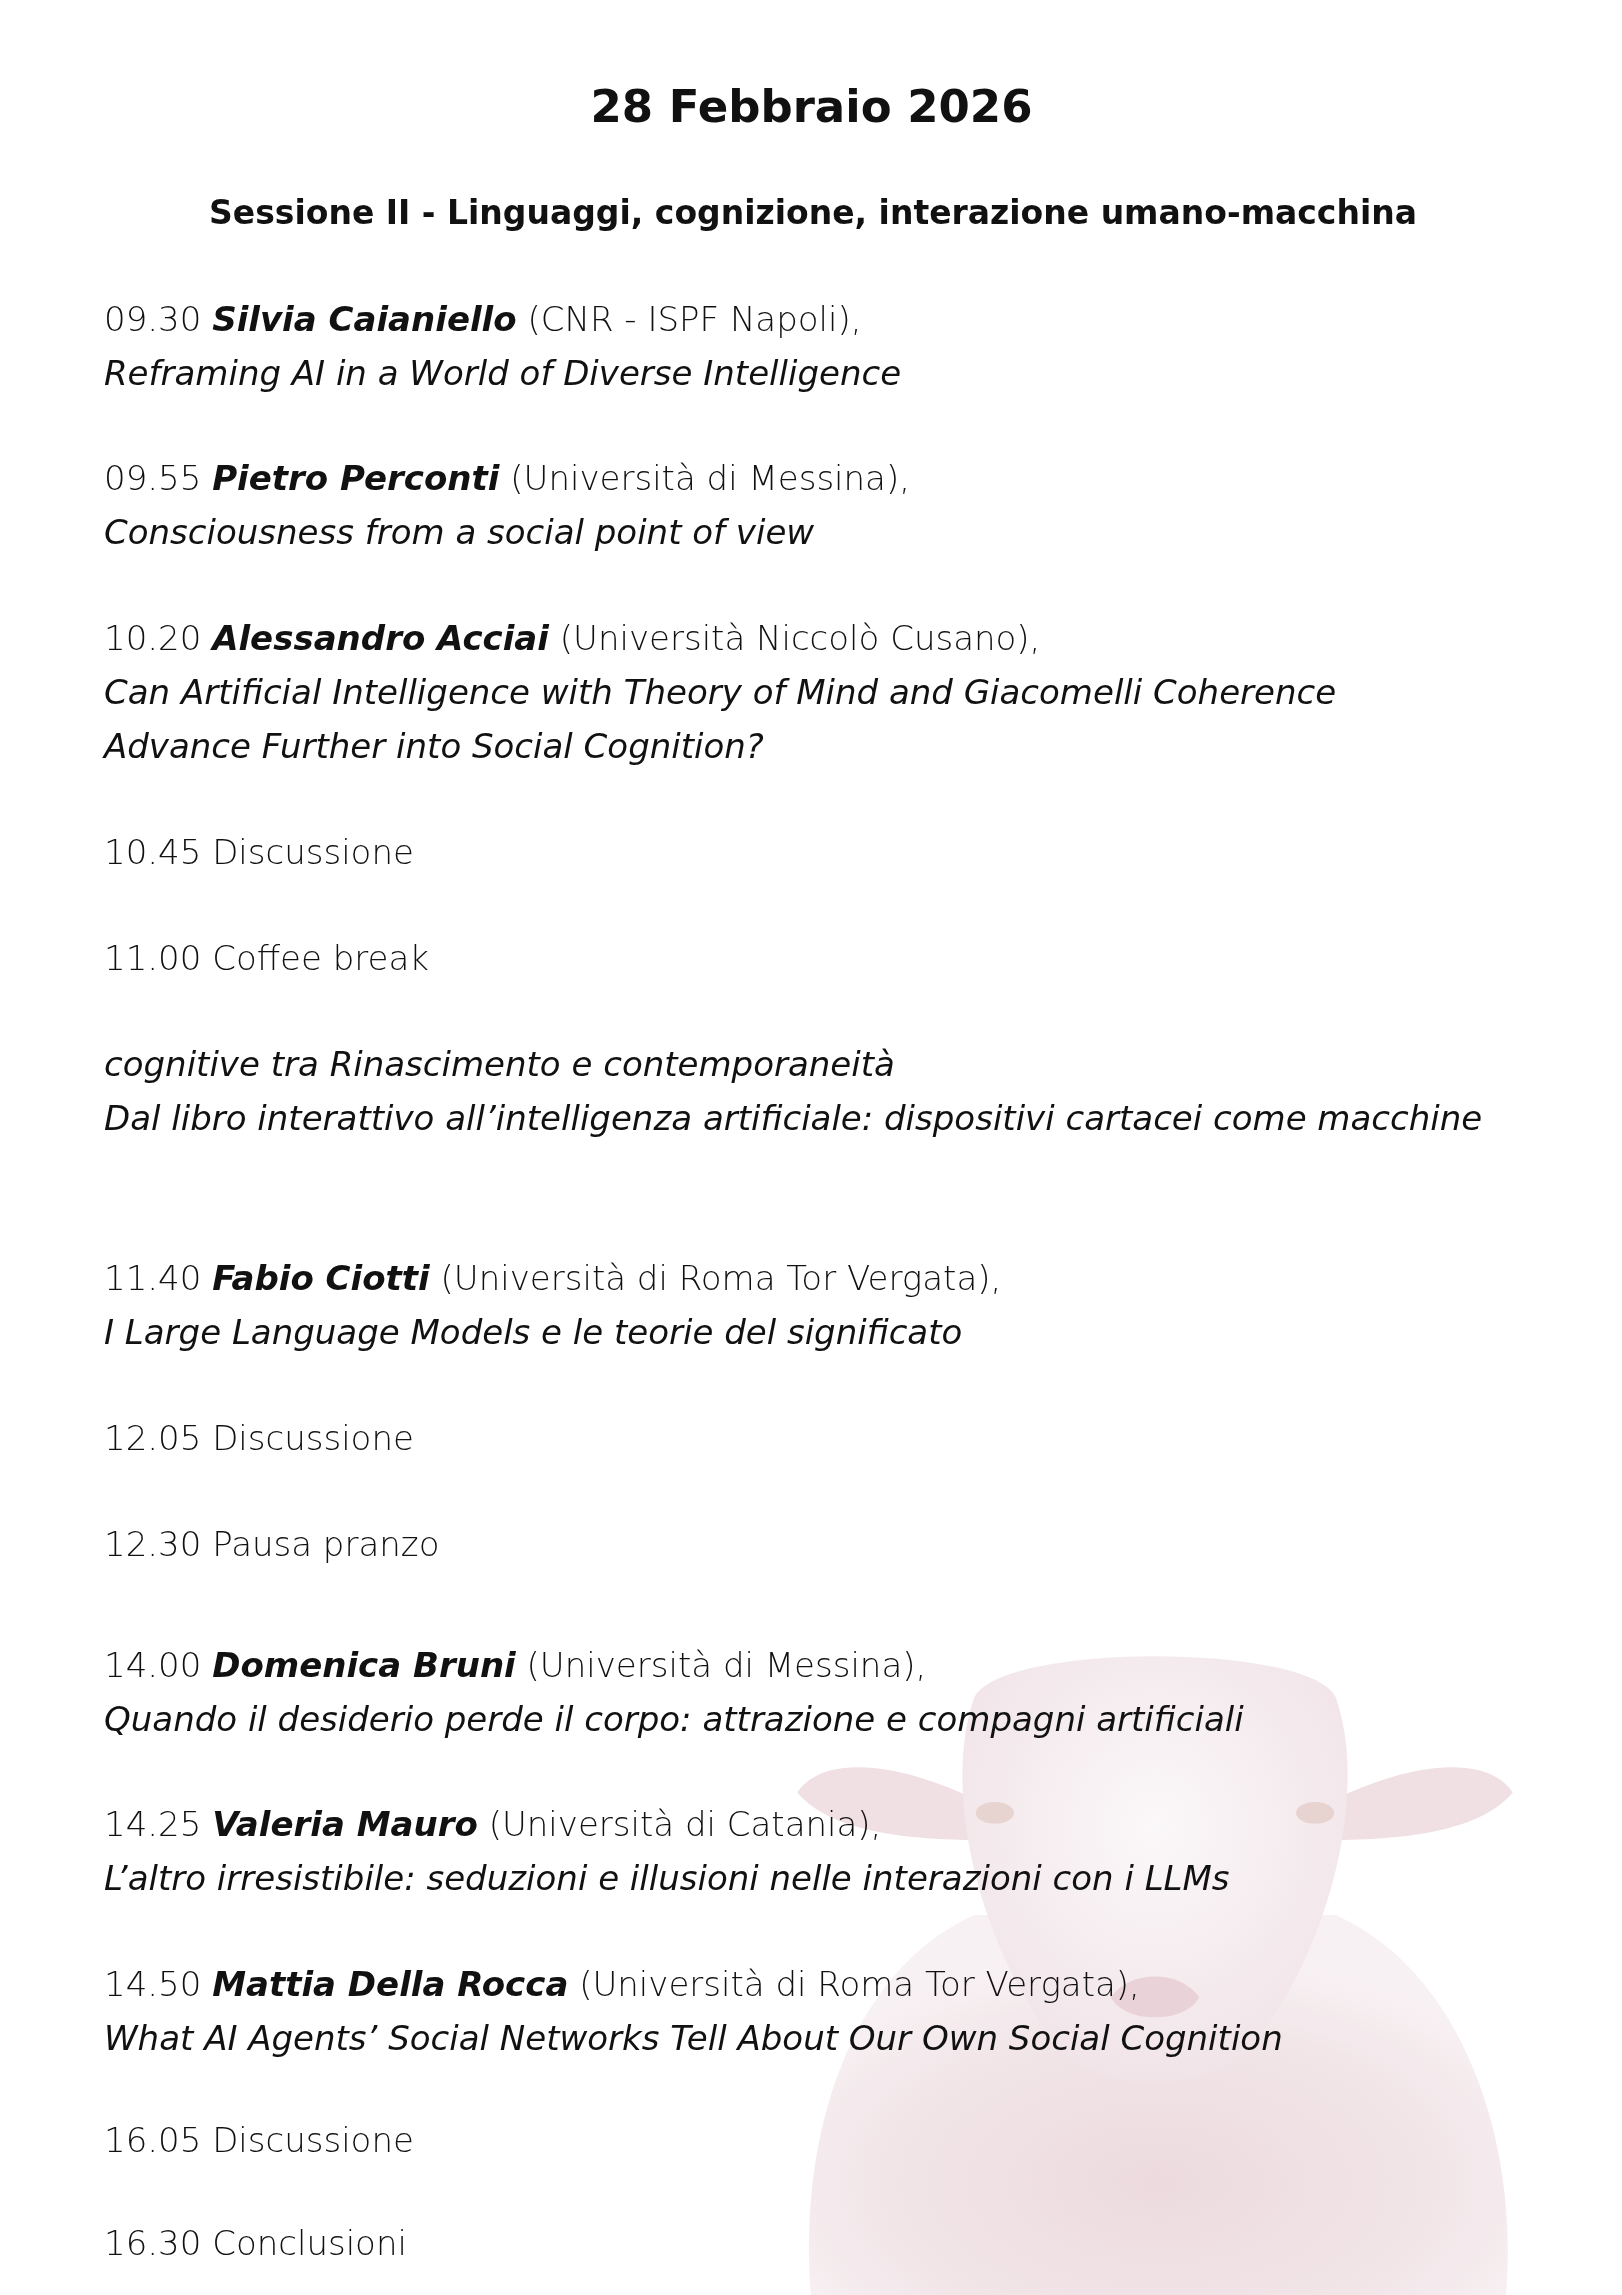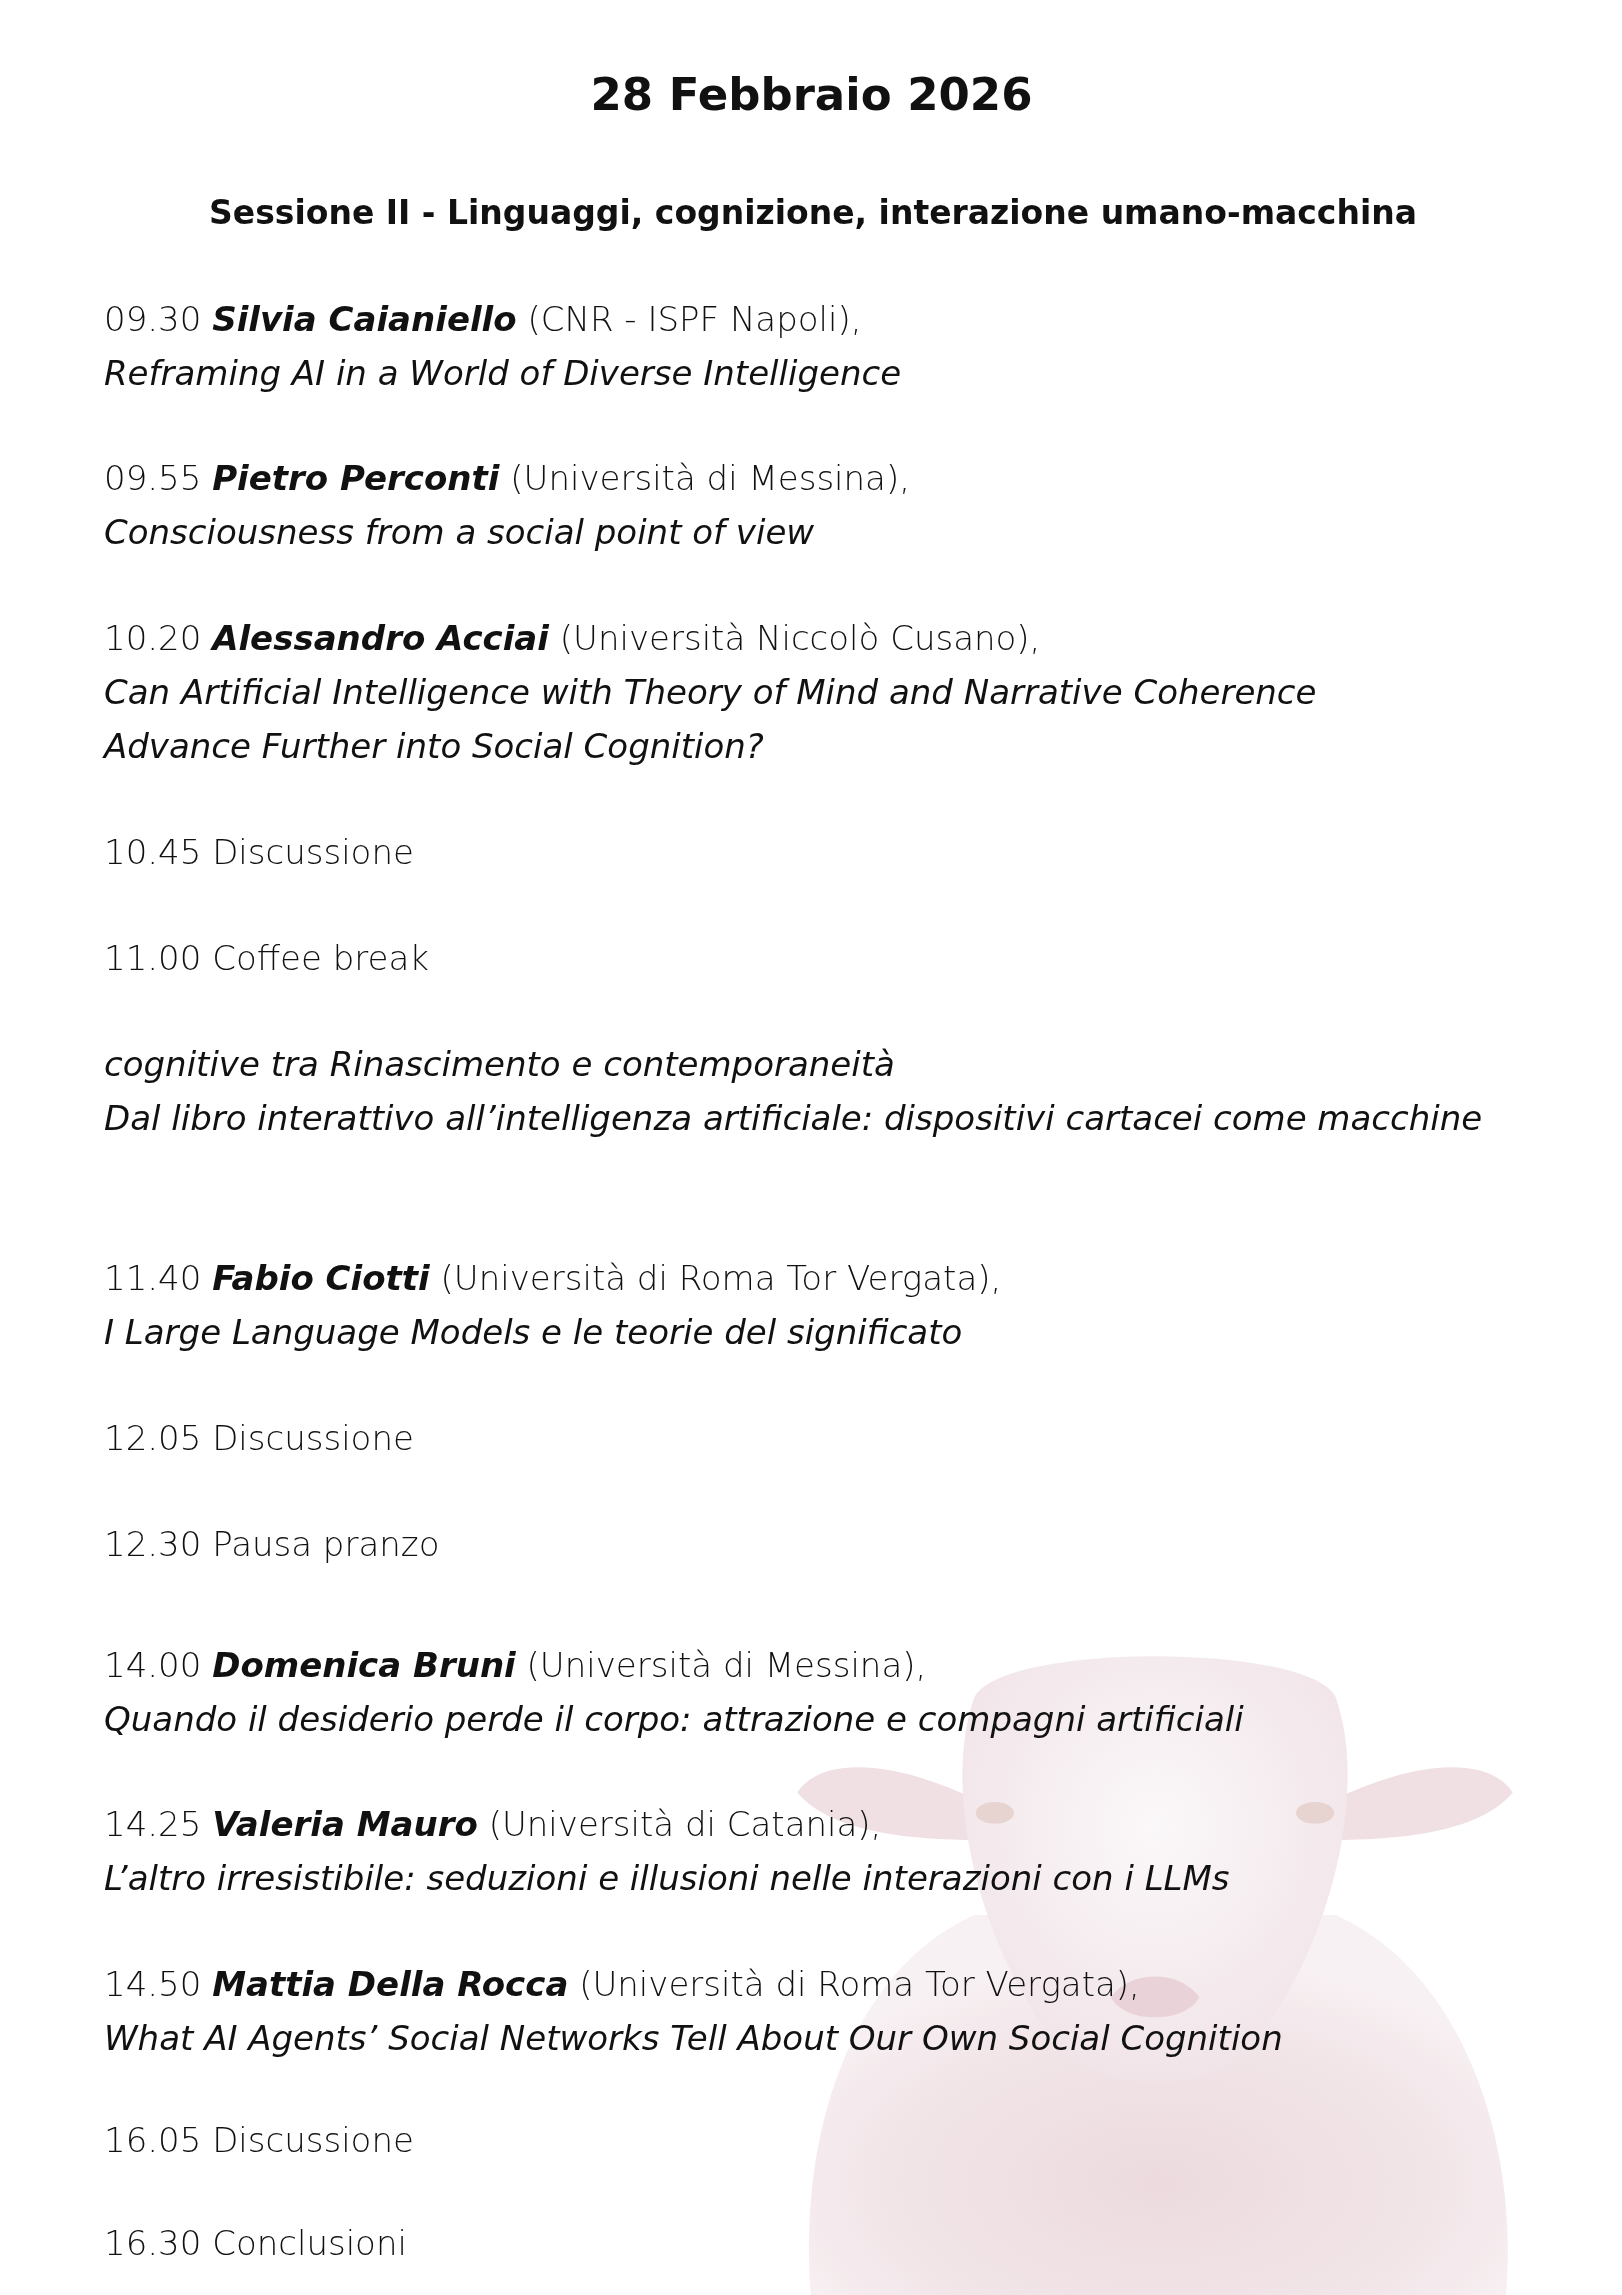--- a/index.html
+++ b/index.html
@@ -1,20 +1,20 @@
 <!DOCTYPE html>
 <html style="font-size:11px"><head>
 <meta charset="utf-8">
 <style>
   html, body { margin: 0; padding: 0; background: #ffffff; }
   body { width: 1623px; height: 2295px; position: relative; overflow: hidden;
          font-family: "DejaVu Sans", "Liberation Sans", sans-serif; color: #111111; }
   .sheep { position: absolute; left: 770px; top: 1615px; width: 770px; height: 682px; }
   .title { position: absolute; left: 0; right: 0; top: 68px; text-align: center;
-           font-size: 45px; font-weight: bold; letter-spacing: 0px; margin: 0; }
+           font-size: 45px; font-weight: bold; letter-spacing: 0px; margin: 12px; }
   .session { position: absolute; left: 3px; right: 0; top: 193px; text-align: center;
              font-size: 33px; font-weight: bold; margin: 0; }
   .entry { position: absolute; left: 104px; font-size: 34px; line-height: 54px;
            font-weight: 300; }
   .entry .name { font-weight: bold; font-style: italic; }
   .entry .talk { font-style: italic; display: block; }
   .entry .head { display: block; white-space: nowrap; }
   .entry .talk { white-space: nowrap; }
 </style>
 </head>
@@ -66,21 +66,21 @@
   </span>
   <span class="talk">Consciousness from a social point of view</span>
 </div>
 
 <div class="entry" style="top:611px">
   <span class="head">
     <span>10.20</span>
     <span class="name">Alessandro Acciai</span>
     <span>(Università Niccolò Cusano),</span>
   </span>
-  <span class="talk">Can Artificial Intelligence with Theory of Mind and Narrative Coherence</span>
+  <span class="talk">Can Artificial Intelligence with Theory of Mind and Giacomelli Coherence</span>
   <span class="talk">Advance Further into Social Cognition?</span>
 </div>
 
 <div class="entry" style="top:825px">
   <span class="head">
     <span>10.45</span>
     <span>Discussione</span>
   </span>
 </div>
 

